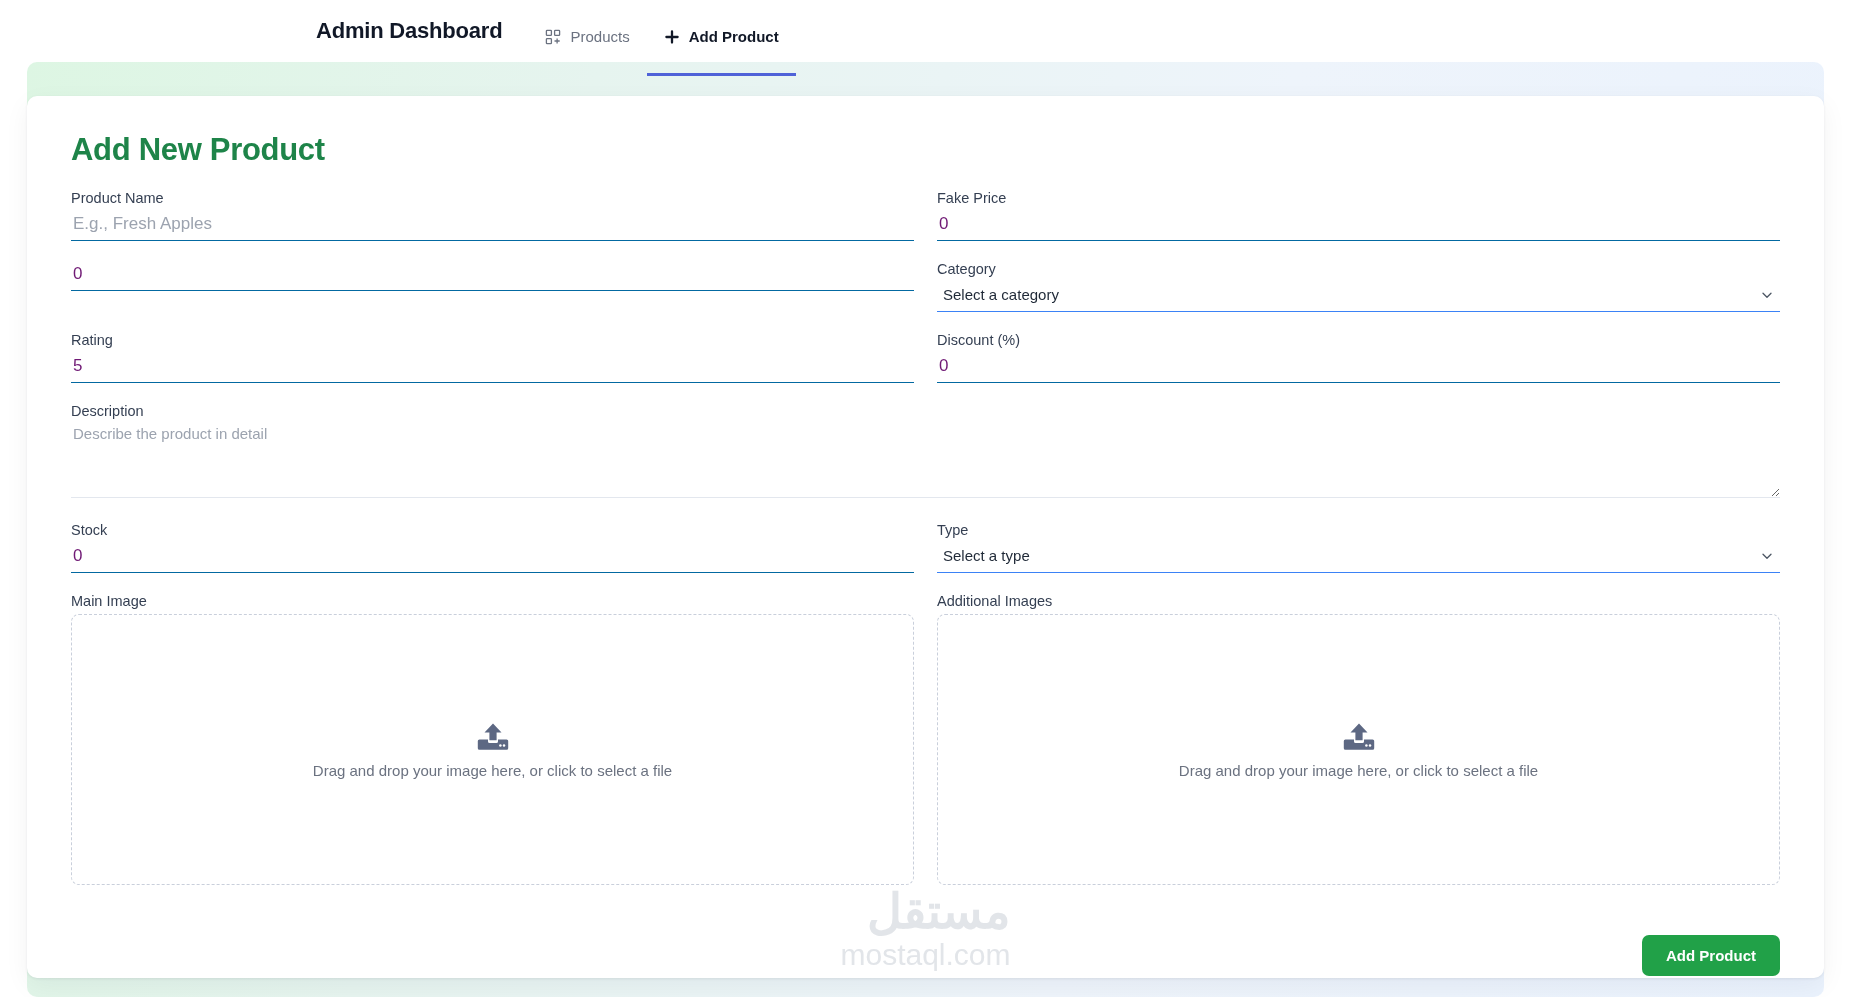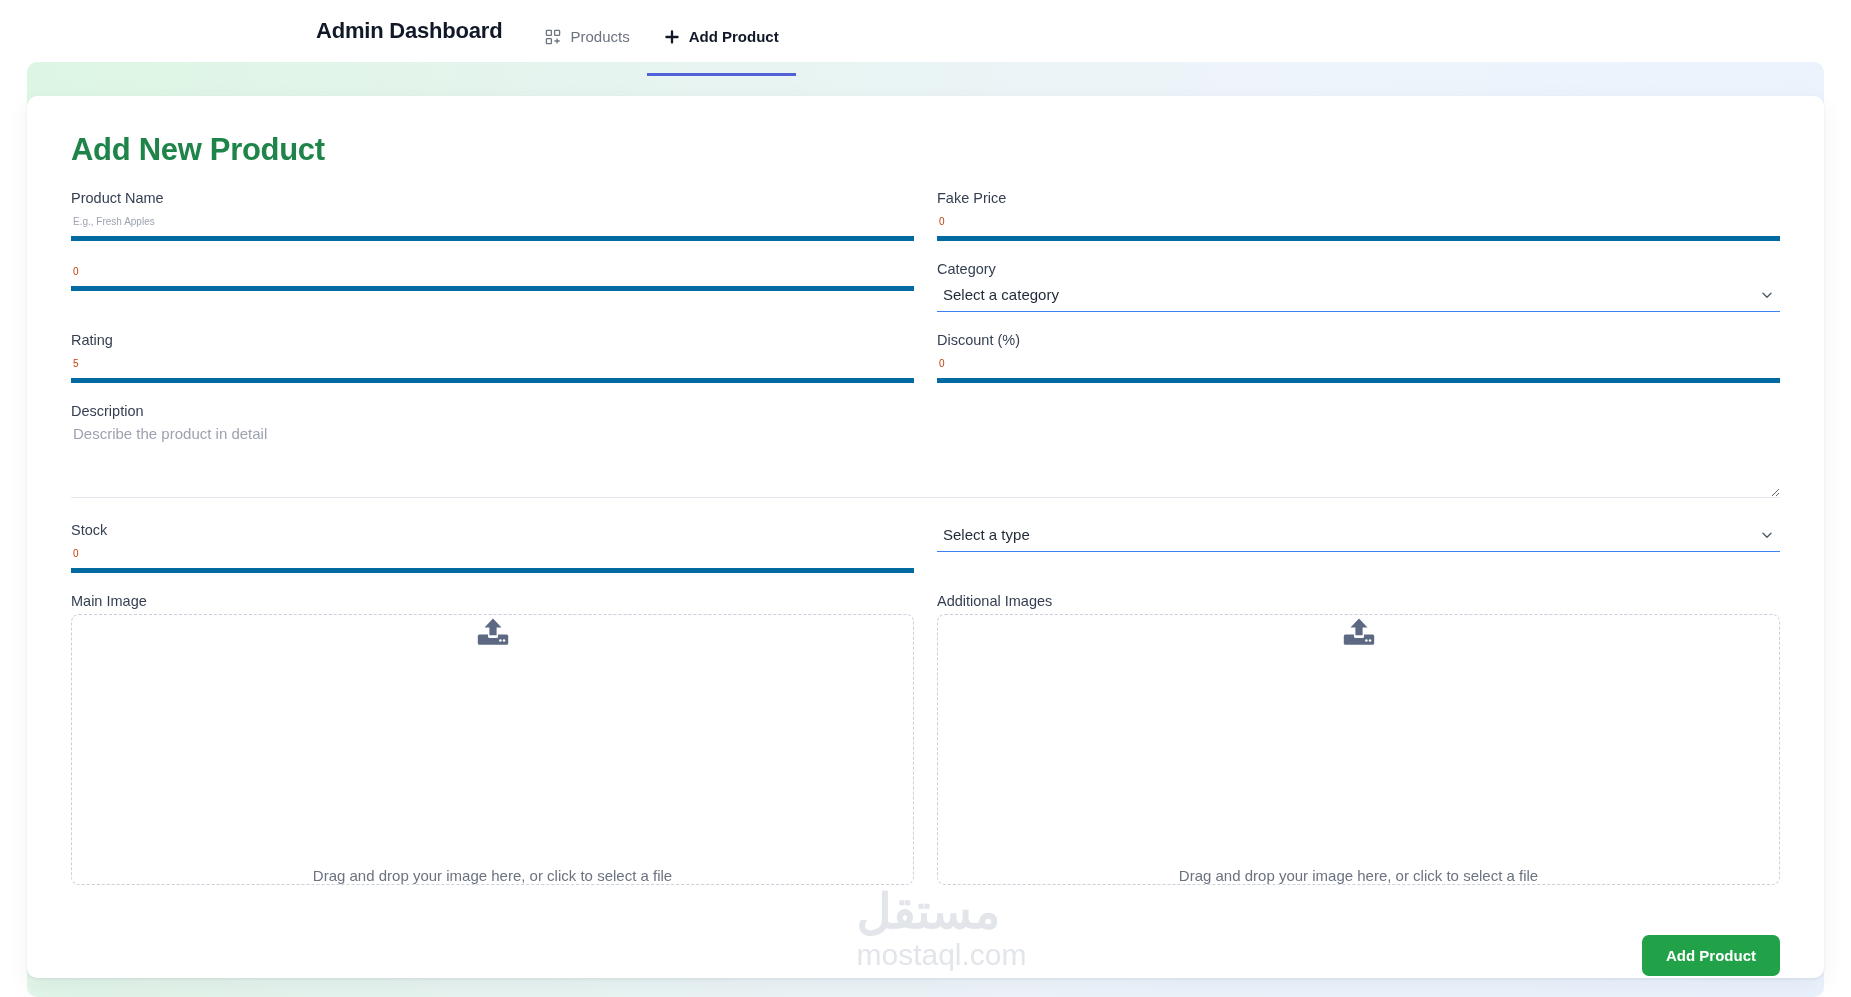--- a/index.html
+++ b/index.html
@@ -114,25 +114,25 @@
     font-size: 14.5px;
     color: #343f52;
     font-weight: normal;
     margin-bottom: 5px;
   }
 
   .finput {
     width: 100%;
     height: 30px;
     border: none;
-    border-bottom: 5px solid #0369a1;
+    border-bottom: 1px solid #0369a1;
     background: transparent;
     font-family: "Liberation Sans", sans-serif;
-    font-size: 10px;
-    color: #c2410c;
+    font-size: 17px;
+    color: #701a75;
     padding: 0 2px 4px 2px;
     outline: none;
     border-radius: 0;
   }
   .finput::placeholder { color: #9ca3af; }
 
   .fselect {
     width: 100%;
     height: 30px;
     border: none;
@@ -175,21 +175,21 @@
 
   
   .dz {
     width: 100%;
     height: 271px;
     border: 1px dashed #c9cfdb;
     border-radius: 8px;
     display: flex;
     flex-direction: column;
     align-items: center;
-    justify-content: space-between;
+    justify-content: center;
     gap: 8px;
     cursor: pointer;
     background: #ffffff;
   }
   .dz-text {
     font-size: 15px;
     color: #6b7280;
   }
   .dz-icon { line-height: 0; }
 
@@ -210,26 +210,25 @@
     padding: 12px 24px;
     cursor: pointer;
   }
 
   
   .watermark {
     position: absolute;
     left: 50%;
     transform: translateX(-50%);
     bottom: 24px;
-    text-align: left;
+    text-align: right;
     color: #e2e5e9;
     pointer-events: none;
     user-select: none;
     z-index: 9;
-    margin-left: 16px;
   }
   .wm-ar { font-size: 48px; font-weight: bold; line-height: 1.0; }
   .wm-en { font-size: 30px; line-height: 1.25; }
 </style>
 </head>
 <body>
 
 <div class="page">
 
   <div class="topnav">
@@ -311,20 +310,21 @@
         <label class="flabel">Description</label>
         <textarea class="ftextarea" placeholder="Describe the product in detail" style=""></textarea>
       </div>
 
       <div class="field">
         <label class="flabel">Stock</label>
         <input class="finput" type="text" value="0" style="">
       </div>
 
       <div class="field">
+        <label class="flabel">Type</label>
         <div class="selwrap">
           <select class="fselect">
             <option>Select a type</option>
           </select>
           <span class="chev">
             <svg width="14" height="14" viewBox="0 0 14 14" fill="none" stroke="#4b5563" stroke-width="1.3" stroke-linecap="round" stroke-linejoin="round">
               <path d="M3 5.2l4 4 4-4"></path>
             </svg>
           </span>
         </div>

